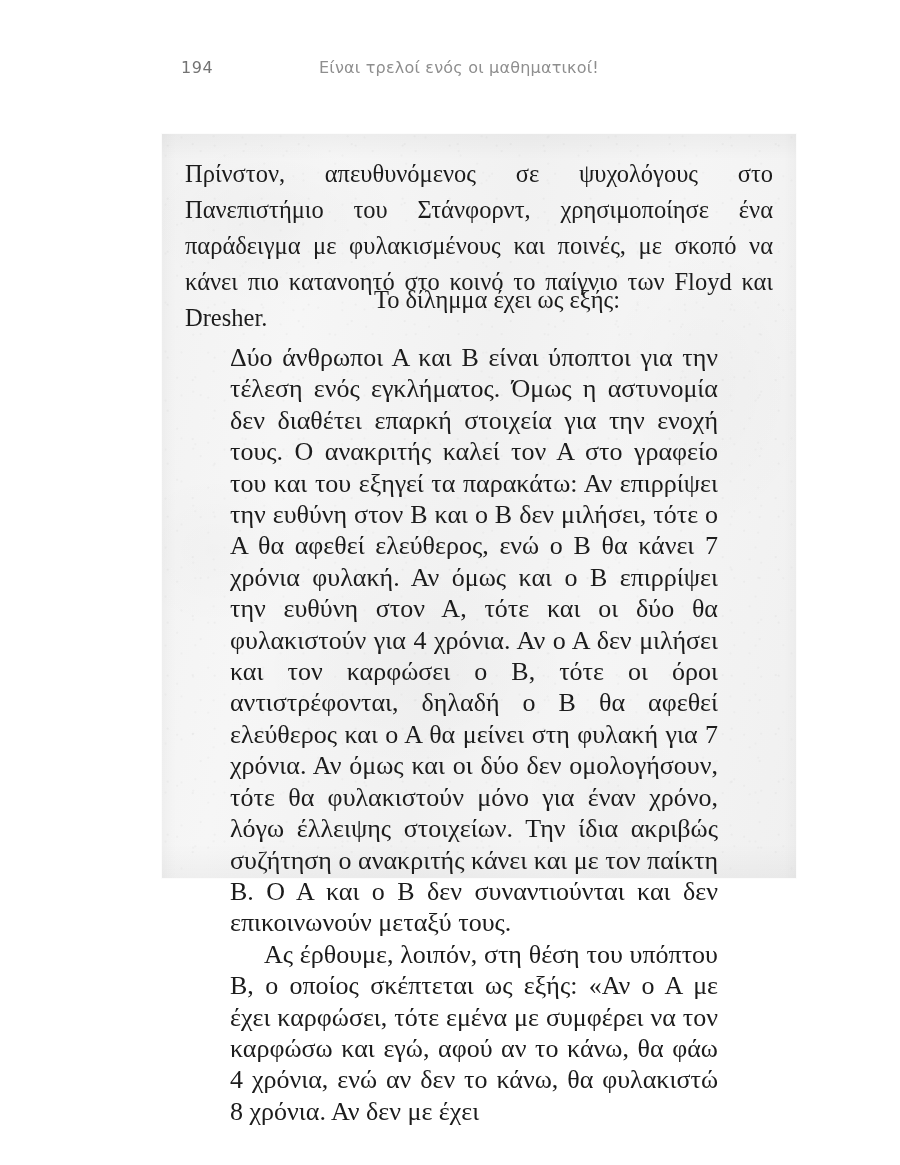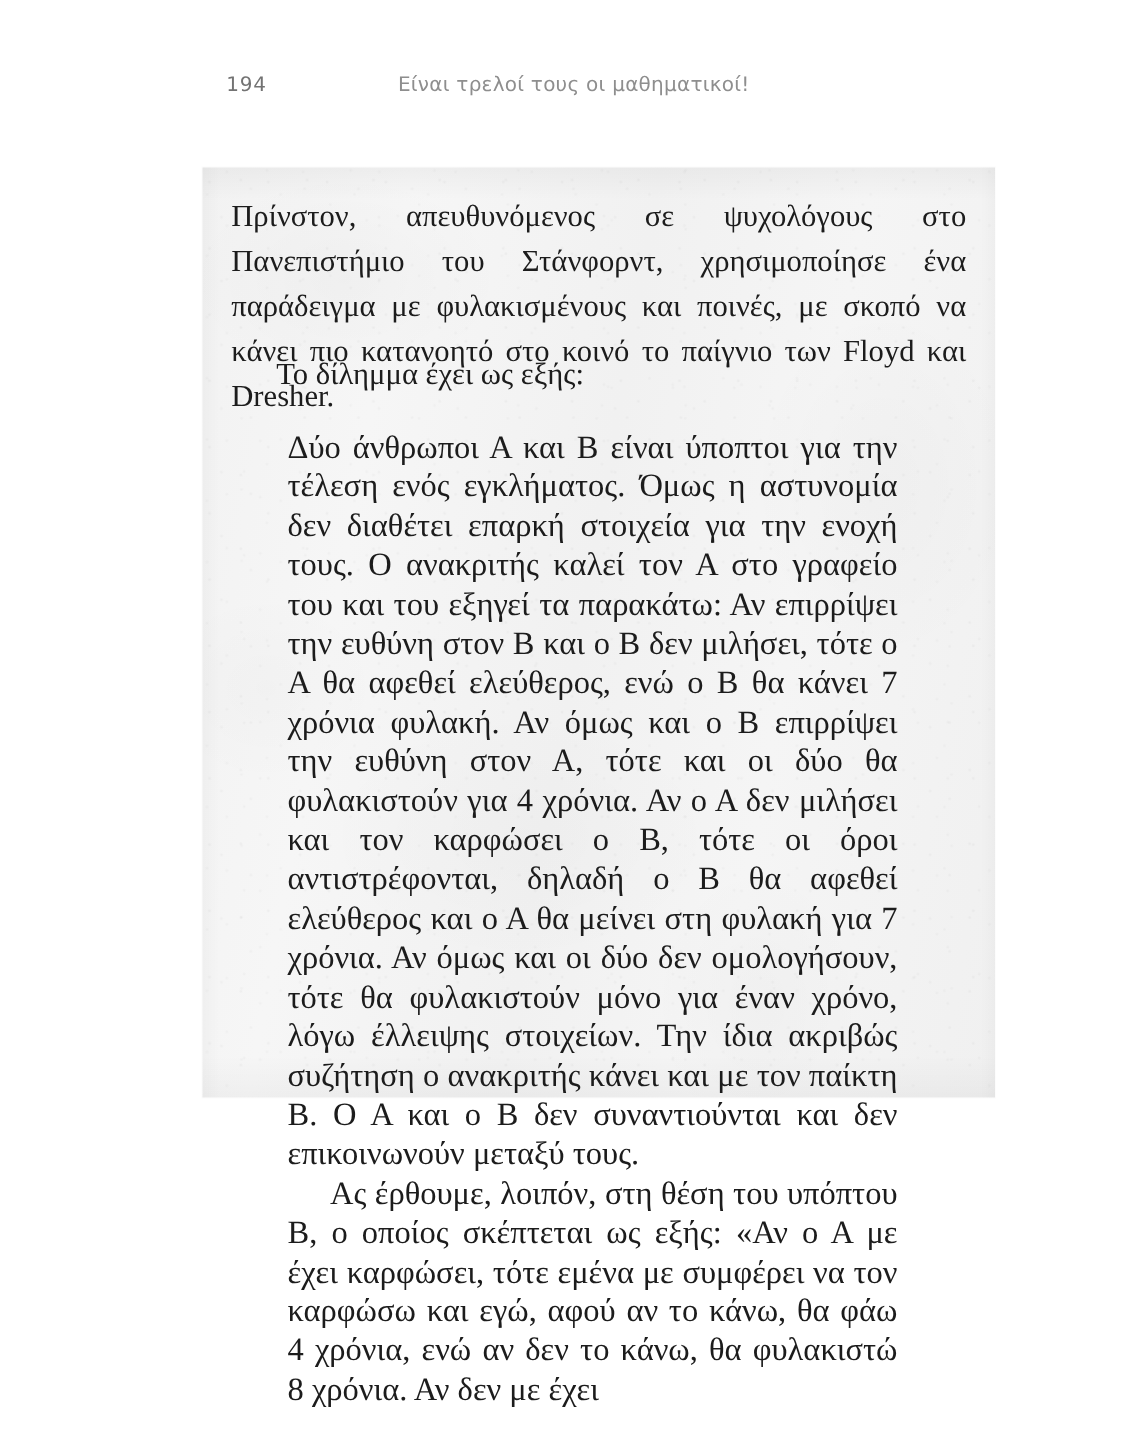--- a/index.html
+++ b/index.html
@@ -114,21 +114,21 @@
     line-height: 36px;
     color: #1c1c1c;
     text-align: justify;
     text-justify: inter-word;
     text-indent: 0;
     margin: 0;
   }
   .body-para.lead-in {
     top: 148px;
     text-indent: 36px;
-    text-align: left;
+    text-align: center;
   }
 
   .quote-block {
     position: absolute;
     left: 68px;
     top: 208px;
     width: 488px;
     font-size: 26px;
     line-height: 31.4px;
     color: #1c1c1c;
@@ -142,21 +142,21 @@
   }
   .quote-block p + p {
     text-indent: 34px;
   }
 </style>
 </head>
 <body>
 
 <div class="running-head">
   <div class="folio">194</div>
-  <div class="head-title">Είναι τρελοί τους οι μαθηματικοί!</div>
+  <div class="head-title">Είναι τρελοί ενός οι μαθηματικοί!</div>
 </div>
 
 <div class="scan-sheet">
   <div class="text-layer">
 
     <p class="body-para">Πρίνστον, απευθυνόμενος σε ψυχολόγους στο Πανεπιστήμιο του Στάνφορντ, χρησιμοποίησε ένα παράδειγμα με φυλακισμένους και ποινές, με σκοπό να κάνει πιο κατανοητό στο κοινό το παίγνιο των Floyd και Dresher.</p>
 
     <p class="body-para lead-in">Το δίλημμα έχει ως εξής:</p>
 
     <blockquote class="quote-block">

